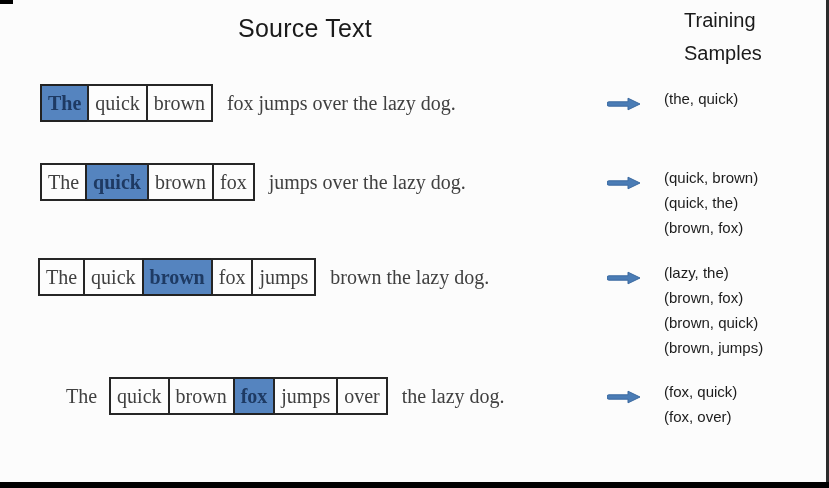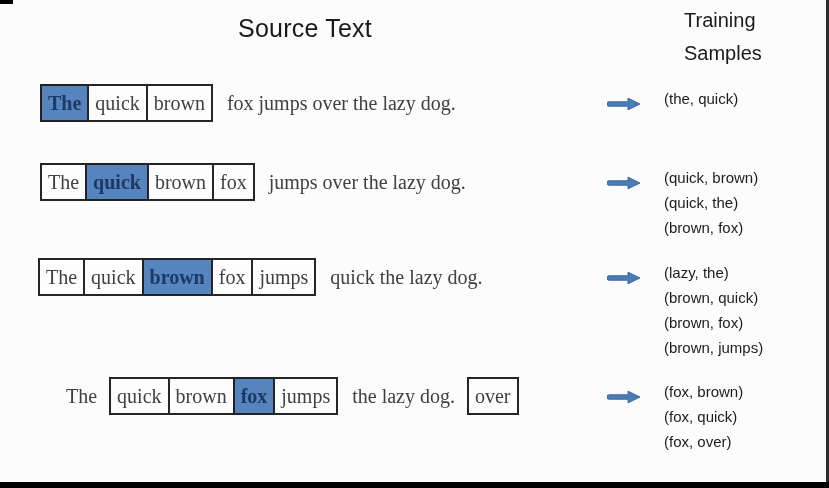--- a/index.html
+++ b/index.html
@@ -91,39 +91,38 @@
       <path d="M2 4.8 H21 V1.2 L33 7 L21 12.8 V9.2 H2 a2.2 2.2 0 0 1 0 -4.4 Z" class="arrow-shape" fill="#4a7cb5" stroke="#3a69a0" stroke-width="1"></path>
     </svg>
     <div class="samples">
           <div class="sample-pair">(quick, brown)</div>
           <div class="sample-pair">(quick, the)</div>
           <div class="sample-pair">(brown, fox)</div>
         </div>
   </div>
 
   <div class="row r3">
-    <div class="sentence"><span class="tok tok-boxed">The</span><span class="tok tok-boxed">quick</span><span class="tok tok-highlight">brown</span><span class="tok tok-boxed">fox</span><span class="tok tok-boxed">jumps</span><span class="tok tok-plain">quick the lazy dog.</span></div>
+    <div class="sentence"><span class="tok tok-boxed">The</span><span class="tok tok-boxed">quick</span><span class="tok tok-highlight">brown</span><span class="tok tok-boxed">fox</span><span class="tok tok-boxed">jumps</span><span class="tok tok-plain">brown the lazy dog.</span></div>
     <svg class="arrow" width="34" height="14" viewBox="0 0 34 14">
       <path d="M2 4.8 H21 V1.2 L33 7 L21 12.8 V9.2 H2 a2.2 2.2 0 0 1 0 -4.4 Z" class="arrow-shape" fill="#4a7cb5" stroke="#3a69a0" stroke-width="1"></path>
     </svg>
     <div class="samples">
           <div class="sample-pair">(lazy, the)</div>
+          <div class="sample-pair">(brown, fox)</div>
           <div class="sample-pair">(brown, quick)</div>
-          <div class="sample-pair">(brown, fox)</div>
           <div class="sample-pair">(brown, jumps)</div>
         </div>
   </div>
 
   <div class="row r4">
-    <div class="sentence"><span class="tok tok-plain">The</span><span class="tok tok-boxed">quick</span><span class="tok tok-boxed">brown</span><span class="tok tok-highlight">fox</span><span class="tok tok-boxed">jumps</span><span class="tok tok-plain">the lazy dog.</span><span class="tok tok-boxed">over</span></div>
+    <div class="sentence"><span class="tok tok-plain">The</span><span class="tok tok-boxed">quick</span><span class="tok tok-boxed">brown</span><span class="tok tok-highlight">fox</span><span class="tok tok-boxed">jumps</span><span class="tok tok-boxed">over</span><span class="tok tok-plain">the lazy dog.</span></div>
     <svg class="arrow" width="34" height="14" viewBox="0 0 34 14">
       <path d="M2 4.8 H21 V1.2 L33 7 L21 12.8 V9.2 H2 a2.2 2.2 0 0 1 0 -4.4 Z" class="arrow-shape" fill="#4a7cb5" stroke="#3a69a0" stroke-width="1"></path>
     </svg>
     <div class="samples">
-          <div class="sample-pair">(fox, brown)</div>
           <div class="sample-pair">(fox, quick)</div>
           <div class="sample-pair">(fox, over)</div>
         </div>
   </div>
 </div>
 
   <div class="corner-mark"></div>
   <div class="right-edge"></div>
   <div class="bottom-bar"></div>
 </div>

